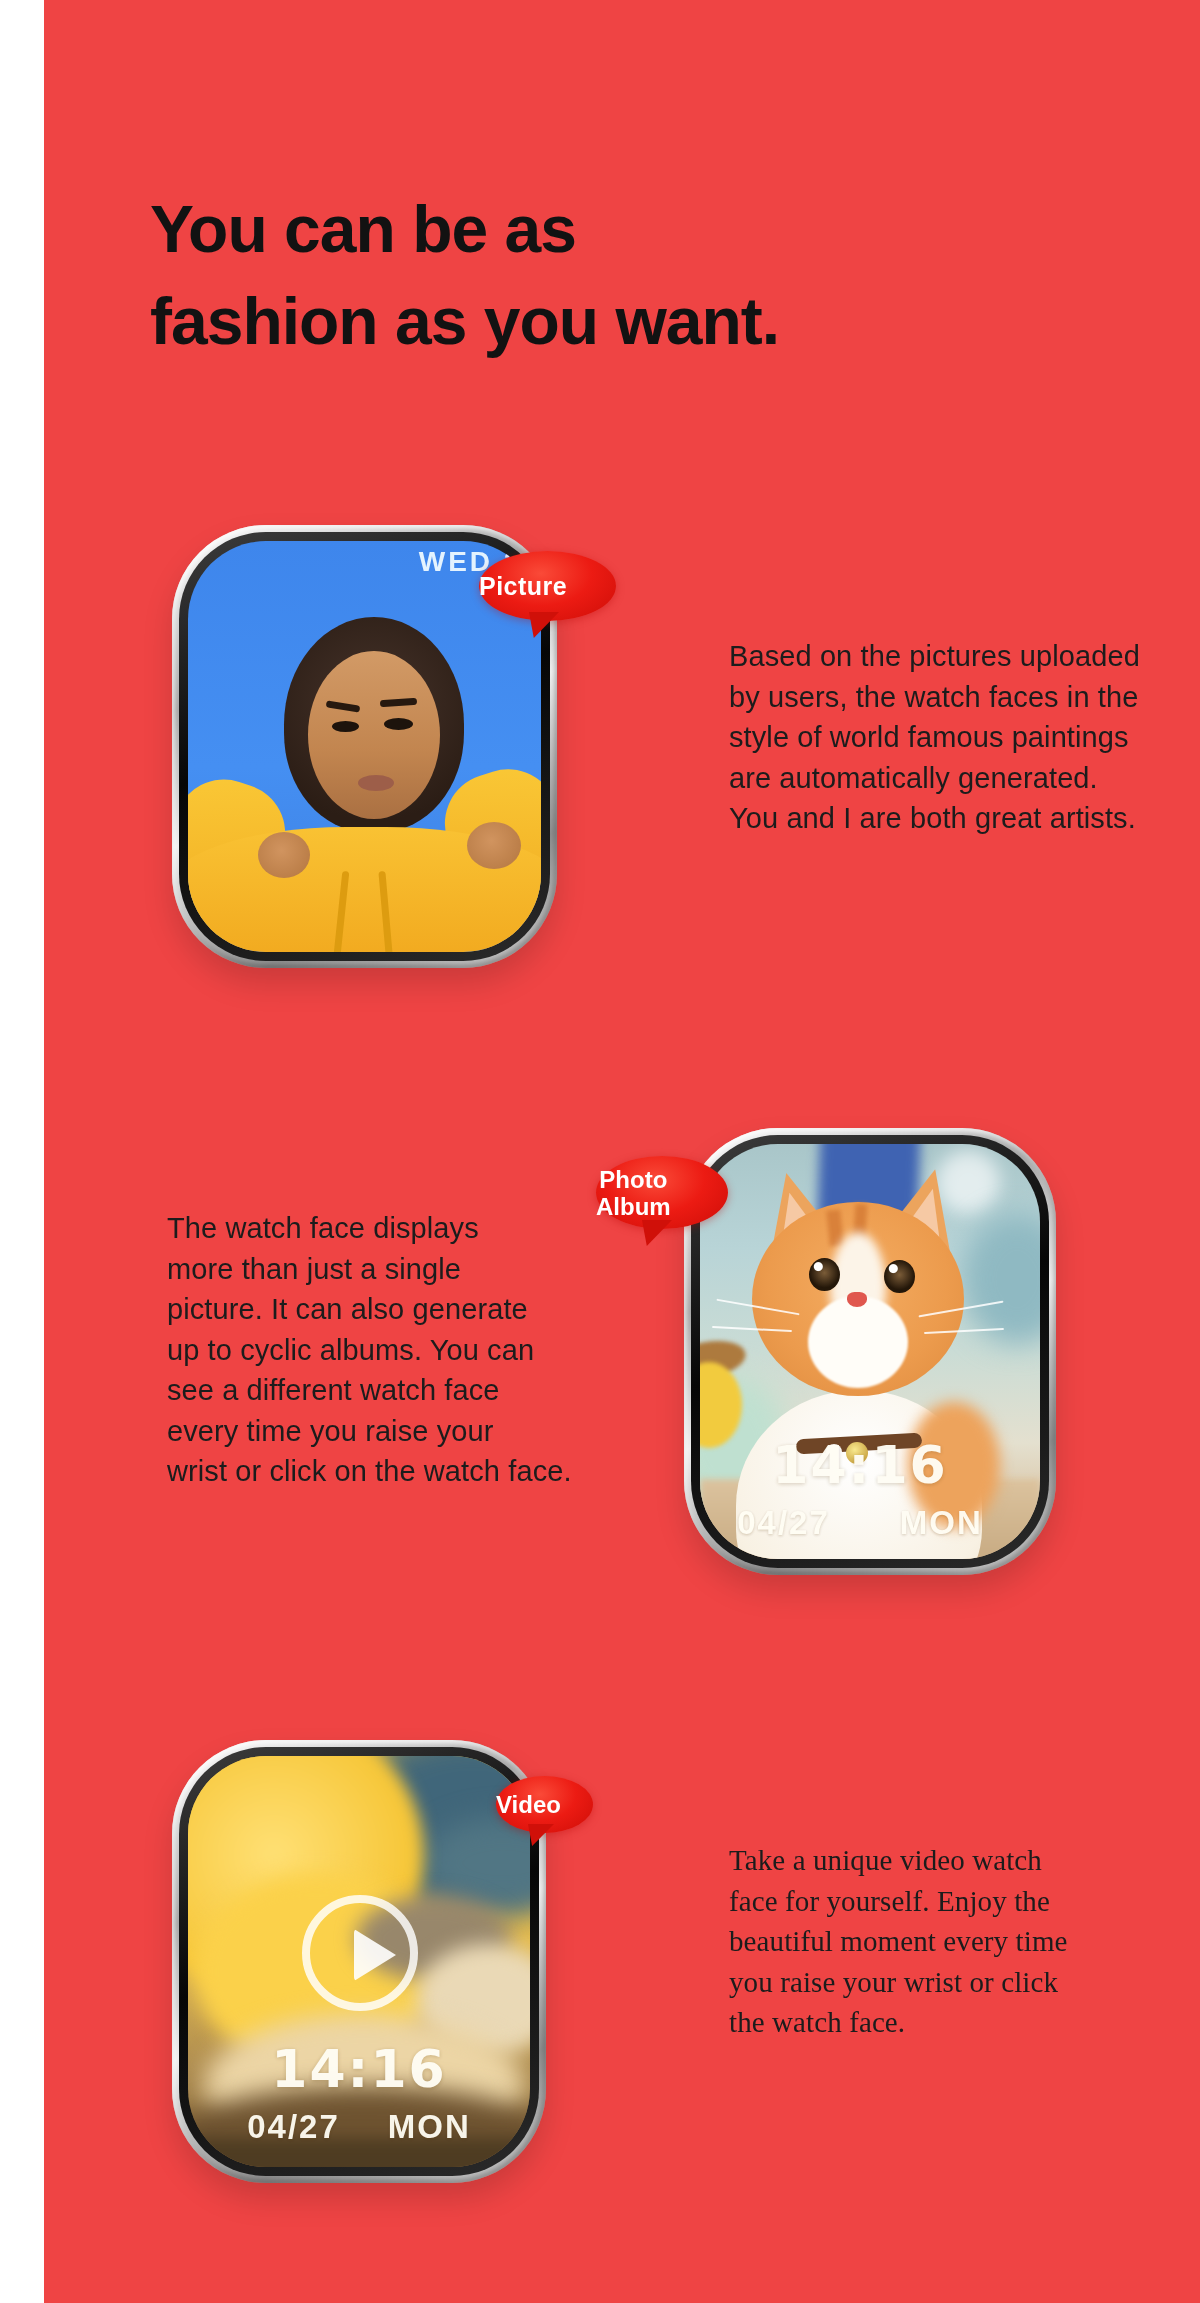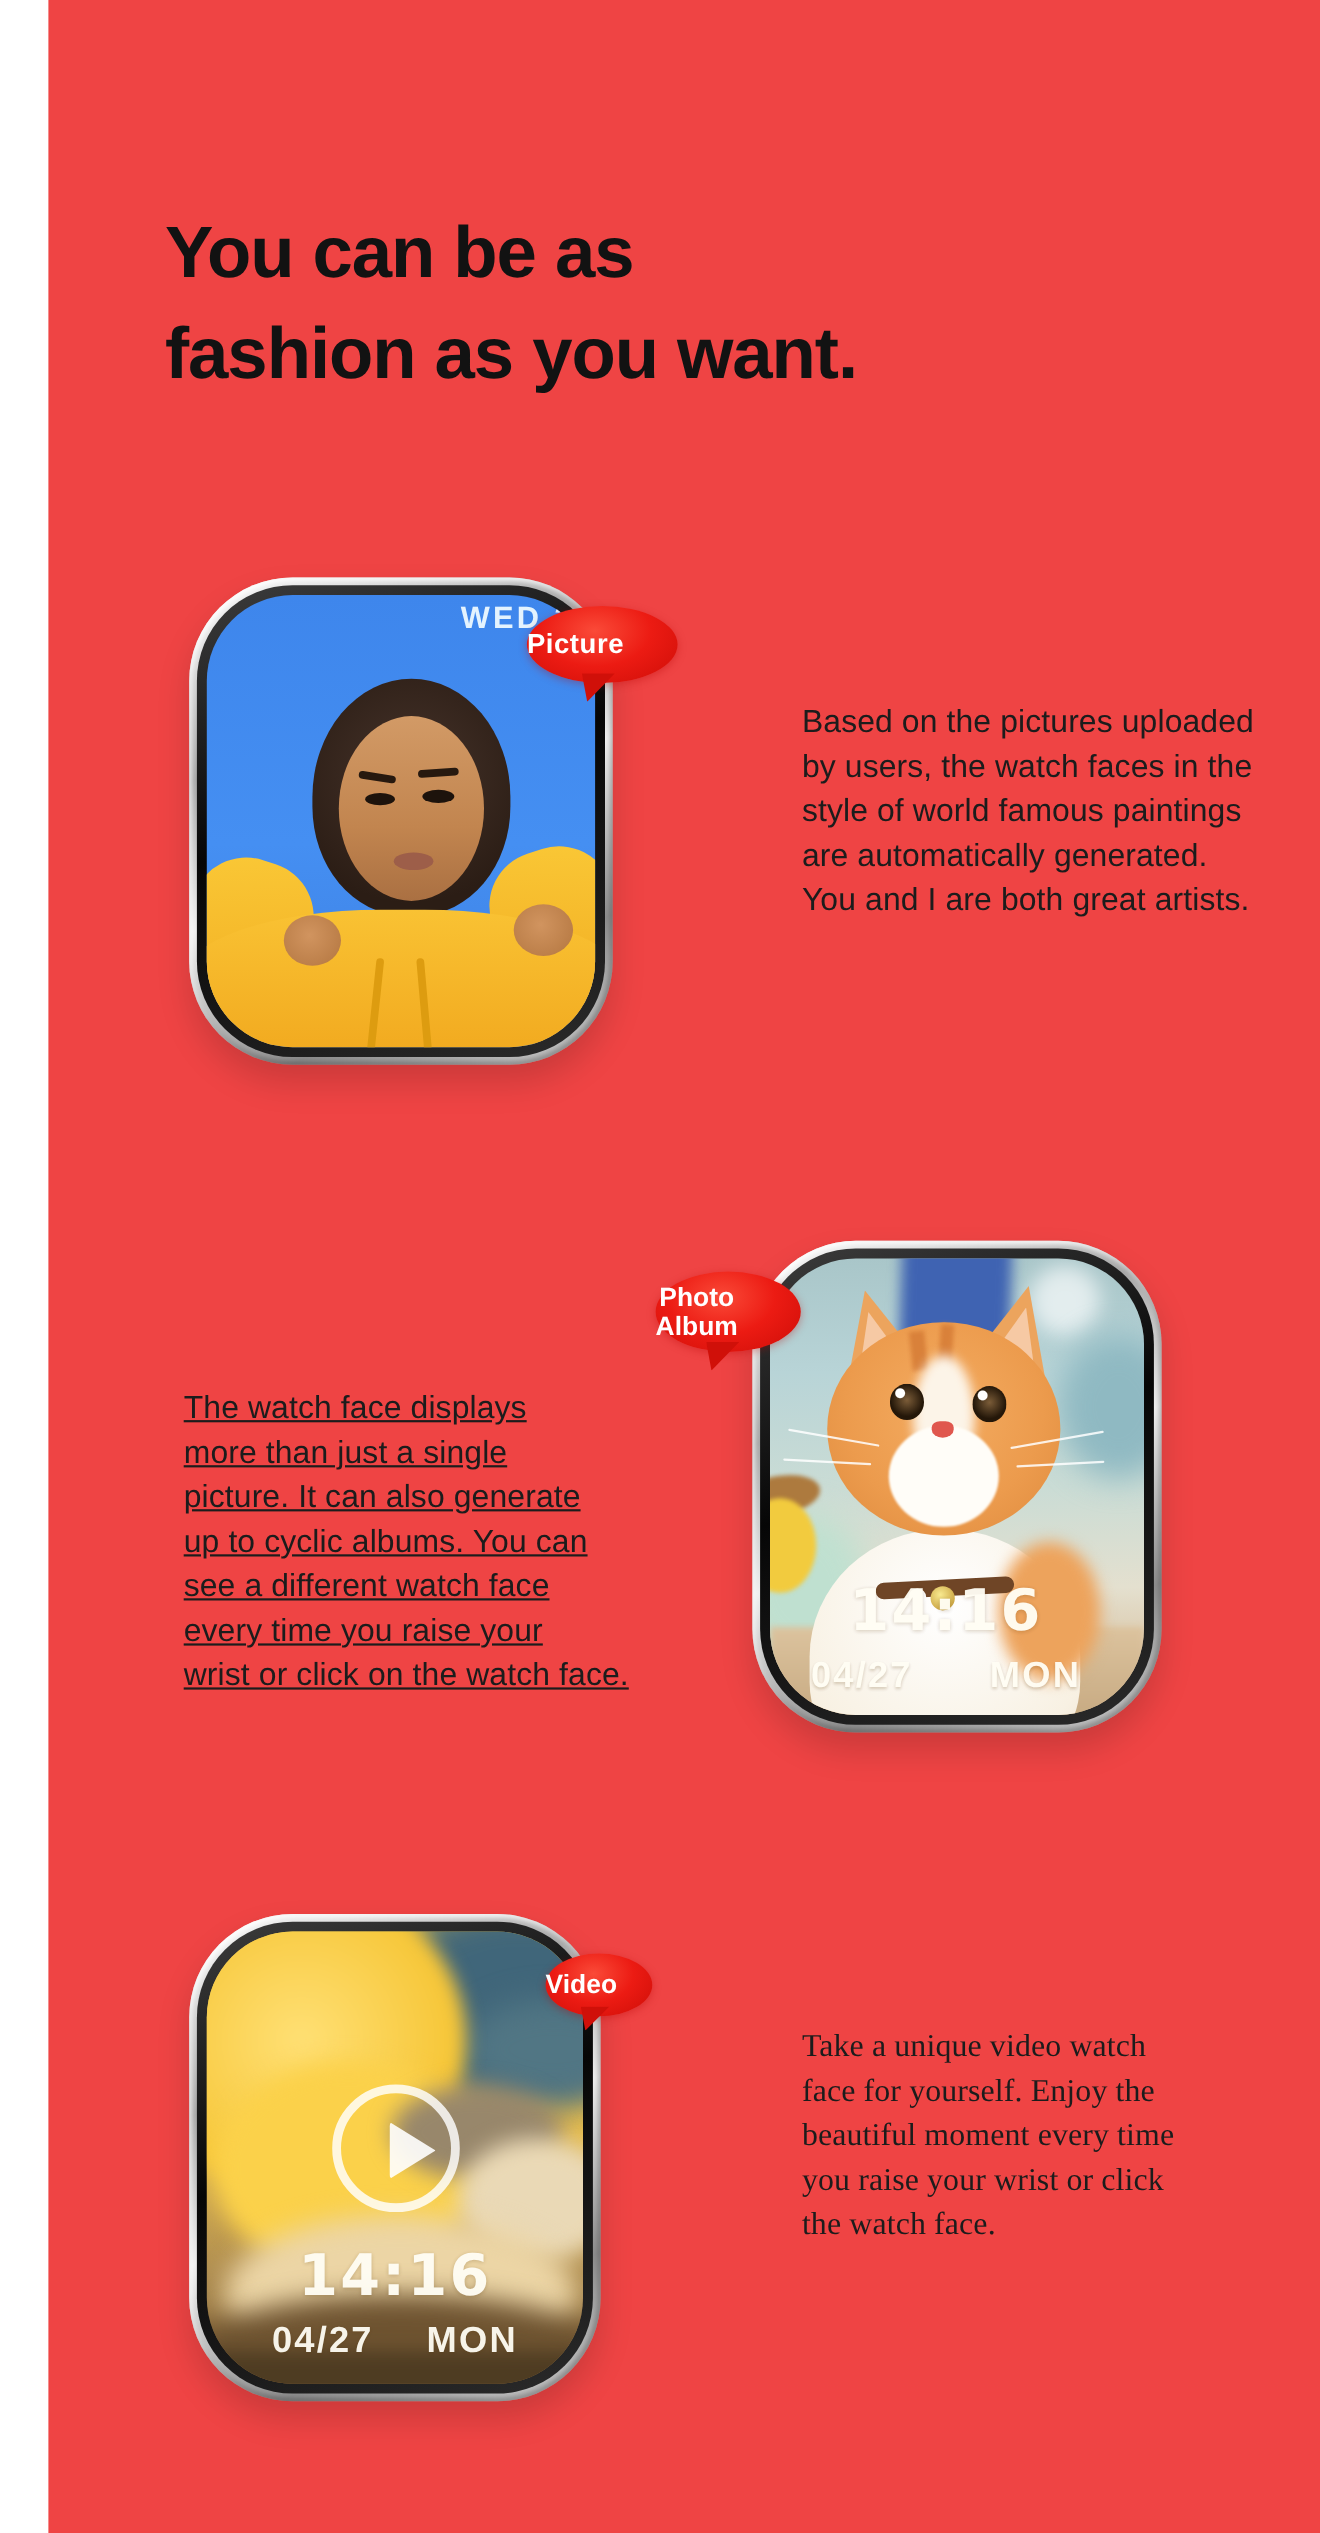--- a/index.html
+++ b/index.html
@@ -13,21 +13,21 @@
     font-size:66px; line-height:92px; font-weight:bold; color:#121212;
     letter-spacing:-1px; white-space:pre-line;
   }
 
   
   .desc {
     position:absolute; font-size:29px; line-height:40.5px; color:#1c1c1c;
     white-space:pre-line; letter-spacing:0.1px;
   }
   .desc1 { left:685px; top:636px; }
-  .desc2 { left:123px; top:1260px;text-decoration:underline; }
+  .desc2 { left:123px; top:1208px; }
   .desc3 { left:685px; top:1840px;font-family:Liberation Serif, serif; }
 
   
   .watch {
     position:absolute; border-radius:94px; padding:7px;
     background:linear-gradient(155deg,#ffffff 0%,#dedede 12%,#a6a6a6 30%,#efefef 52%,#8d8d8d 78%,#d4d4d4 100%);
     box-shadow:0 16px 30px rgba(0,0,0,.15), inset -2px -3px 5px rgba(0,0,0,.28), inset 2px 3px 5px rgba(255,255,255,.9);
   }
   .watch1 { left:128px; top:525px;  width:385px; height:443px; }
   .watch2 { left:640px; top:1128px; width:372px; height:447px; }

